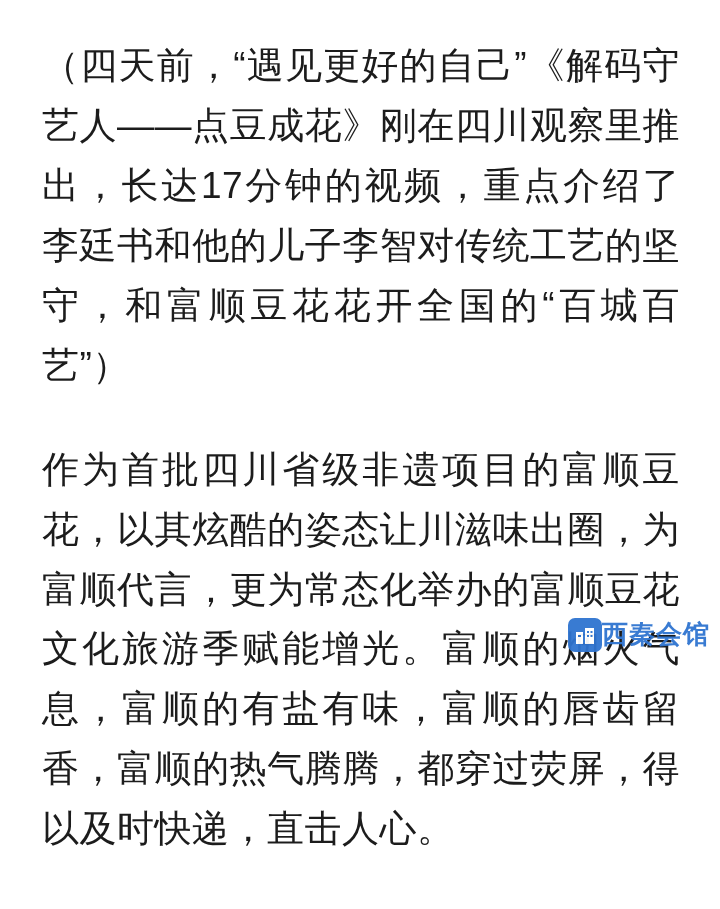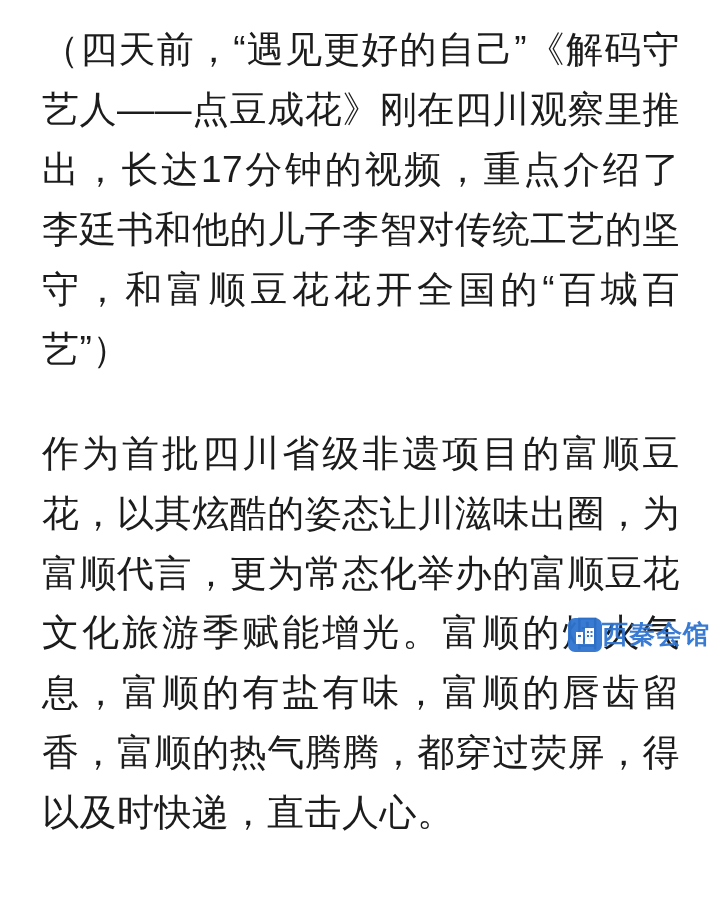--- a/index.html
+++ b/index.html
@@ -11,21 +11,21 @@
     height: 909px;
     background: #ffffff;
     font-family: "Liberation Sans", "DejaVu Sans", sans-serif;
     overflow: hidden;
     position: relative;
   }
   .page {
     box-sizing: border-box;
     width: 720px;
     height: 660px;
-    padding: 20px 40px 0 42px;
+    padding: 36px 40px 0 42px;
     position: relative;
   }
   .para {
     font-size: 37px;
     line-height: 1.62;
     color: #1c1c1c;
     letter-spacing: 0.5px;
     text-align: justify;
     text-justify: inter-ideograph;
     margin: 0;

